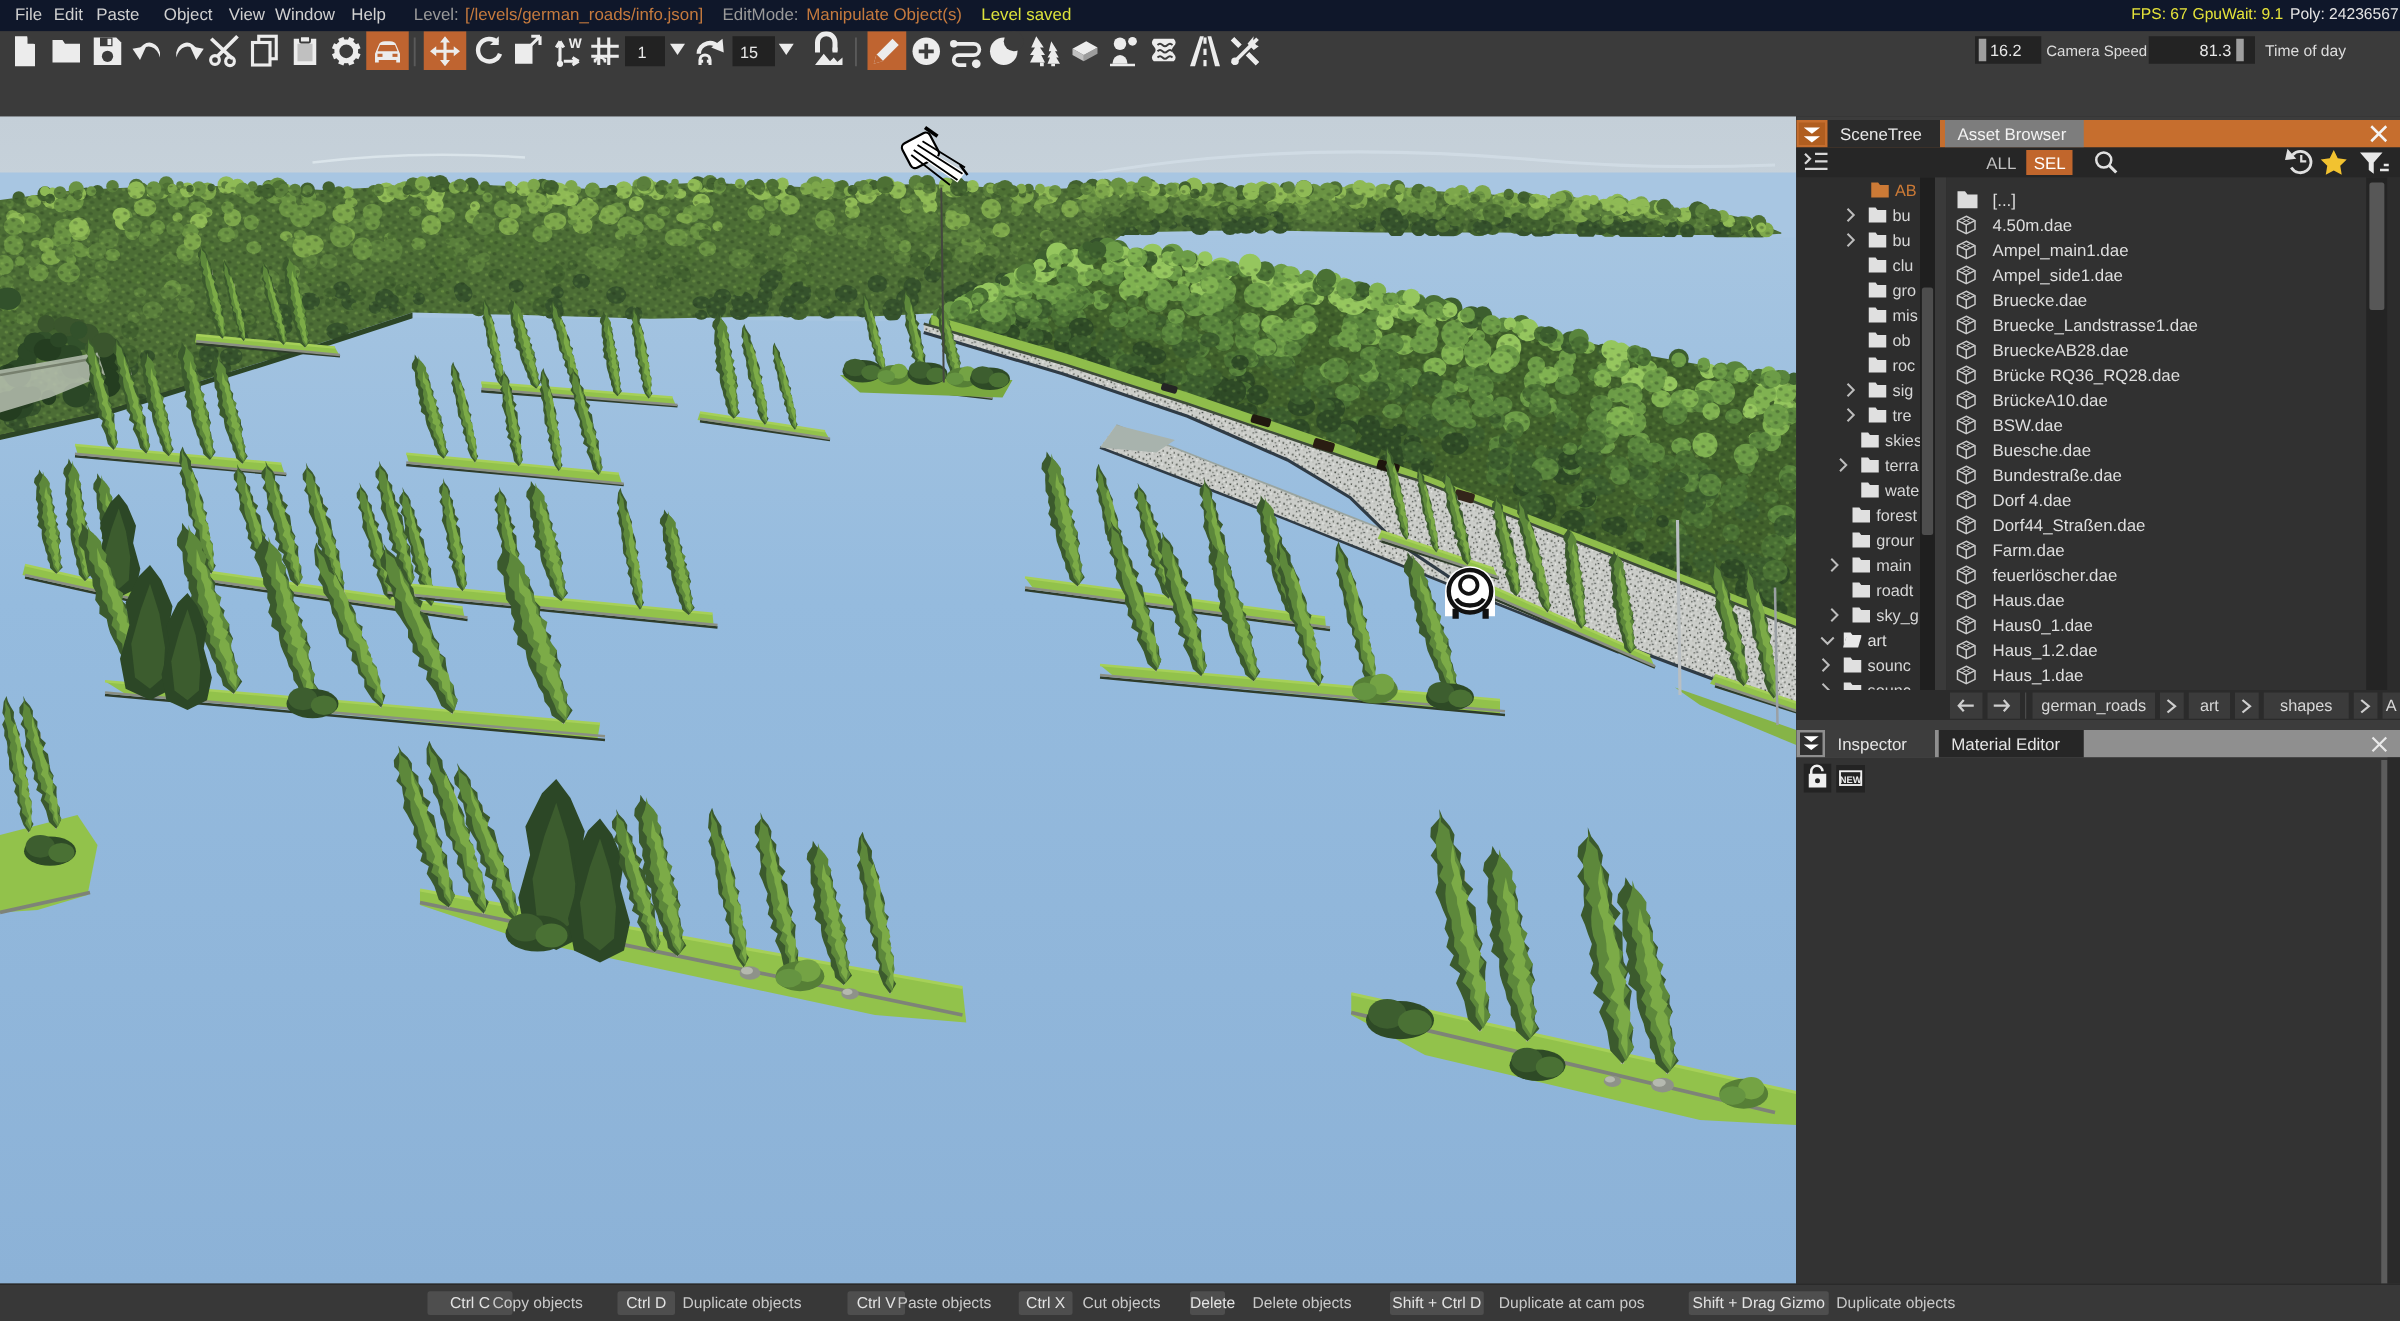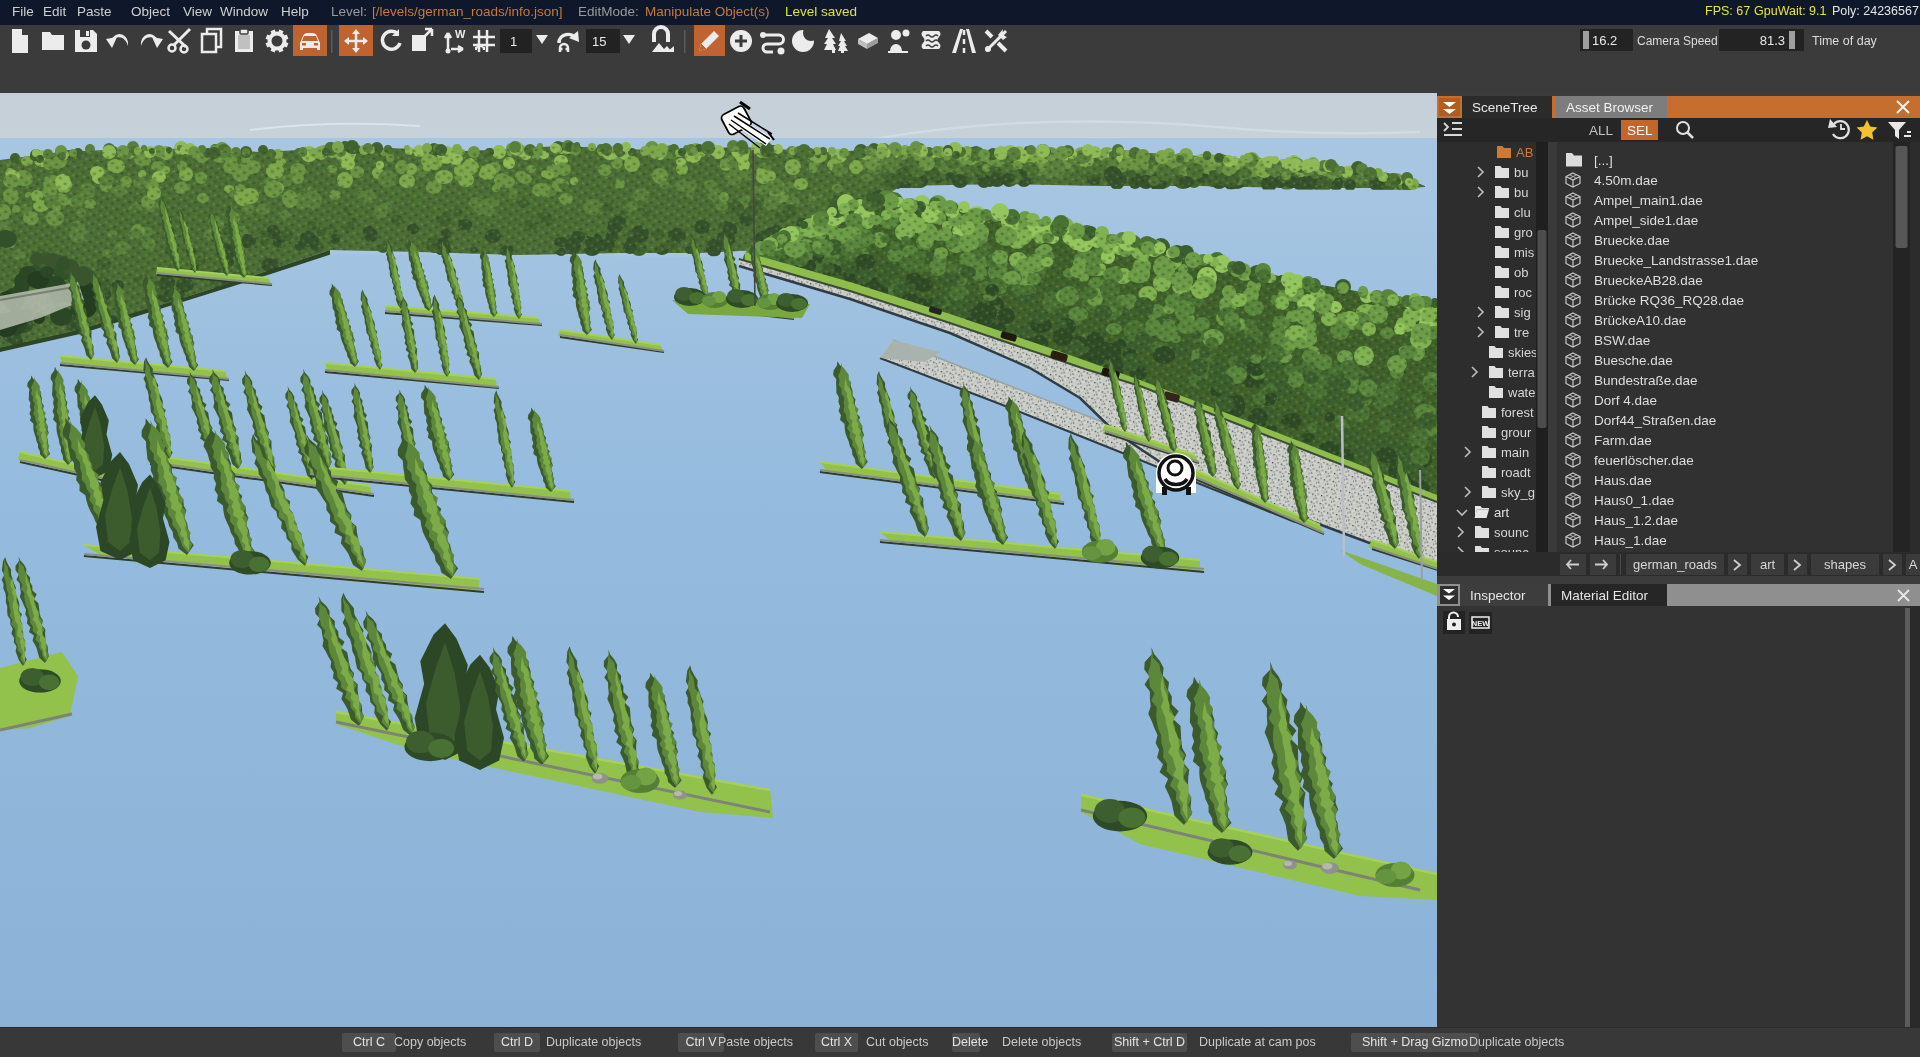--- a/index.html
+++ b/index.html
@@ -2537,26 +2537,26 @@
       <rect x="1448" y="620" width="12" height="9" fill="#efefef"></rect>
     </g>
 <circle cx="1454" cy="624.5" r="2" fill="#232323"></circle>
 <rect x="1469" y="612" width="23" height="22" fill="#232323"></rect>
 <rect x="1472" y="617" width="17" height="11" fill="none" stroke="#efefef" stroke-width="1.5"></rect>
 <text x="1480.5" y="626" font-size="7.5" font-weight="bold" fill="#efefef" text-anchor="middle">NEW</text>
 <rect x="1905" y="608" width="5" height="419" fill="#5c5c5c"></rect>
 <rect x="1910" y="606" width="10" height="421" fill="#2a2a2a"></rect>
 </svg>
 <div id="bottombar">
-    <div class="chip" style="left:342px;width:54px">Ctrl C</div>
+    <div class="chip" style="left:342px;width:68px">Ctrl C</div>
     <div class="blabel" style="left:394px">Copy objects</div>
     <div class="chip" style="left:494px;width:46px">Ctrl D</div>
     <div class="blabel" style="left:546px">Duplicate objects</div>
     <div class="chip" style="left:678px;width:46px">Ctrl V</div>
     <div class="blabel" style="left:718px">Paste objects</div>
     <div class="chip" style="left:815px;width:43px">Ctrl X</div>
     <div class="blabel" style="left:866px">Cut objects</div>
     <div class="chip" style="left:952px;width:28px">Delete</div>
     <div class="blabel" style="left:1002px">Delete objects</div>
     <div class="chip" style="left:1112px;width:75px">Shift + Ctrl D</div>
     <div class="blabel" style="left:1199px">Duplicate at cam pos</div>
-    <div class="chip" style="left:1351px;width:128px">Shift + Drag Gizmo</div>
+    <div class="chip" style="left:1351px;width:112px">Shift + Drag Gizmo</div>
     <div class="blabel" style="left:1469px">Duplicate objects</div>
   </div>
 </body></html>

